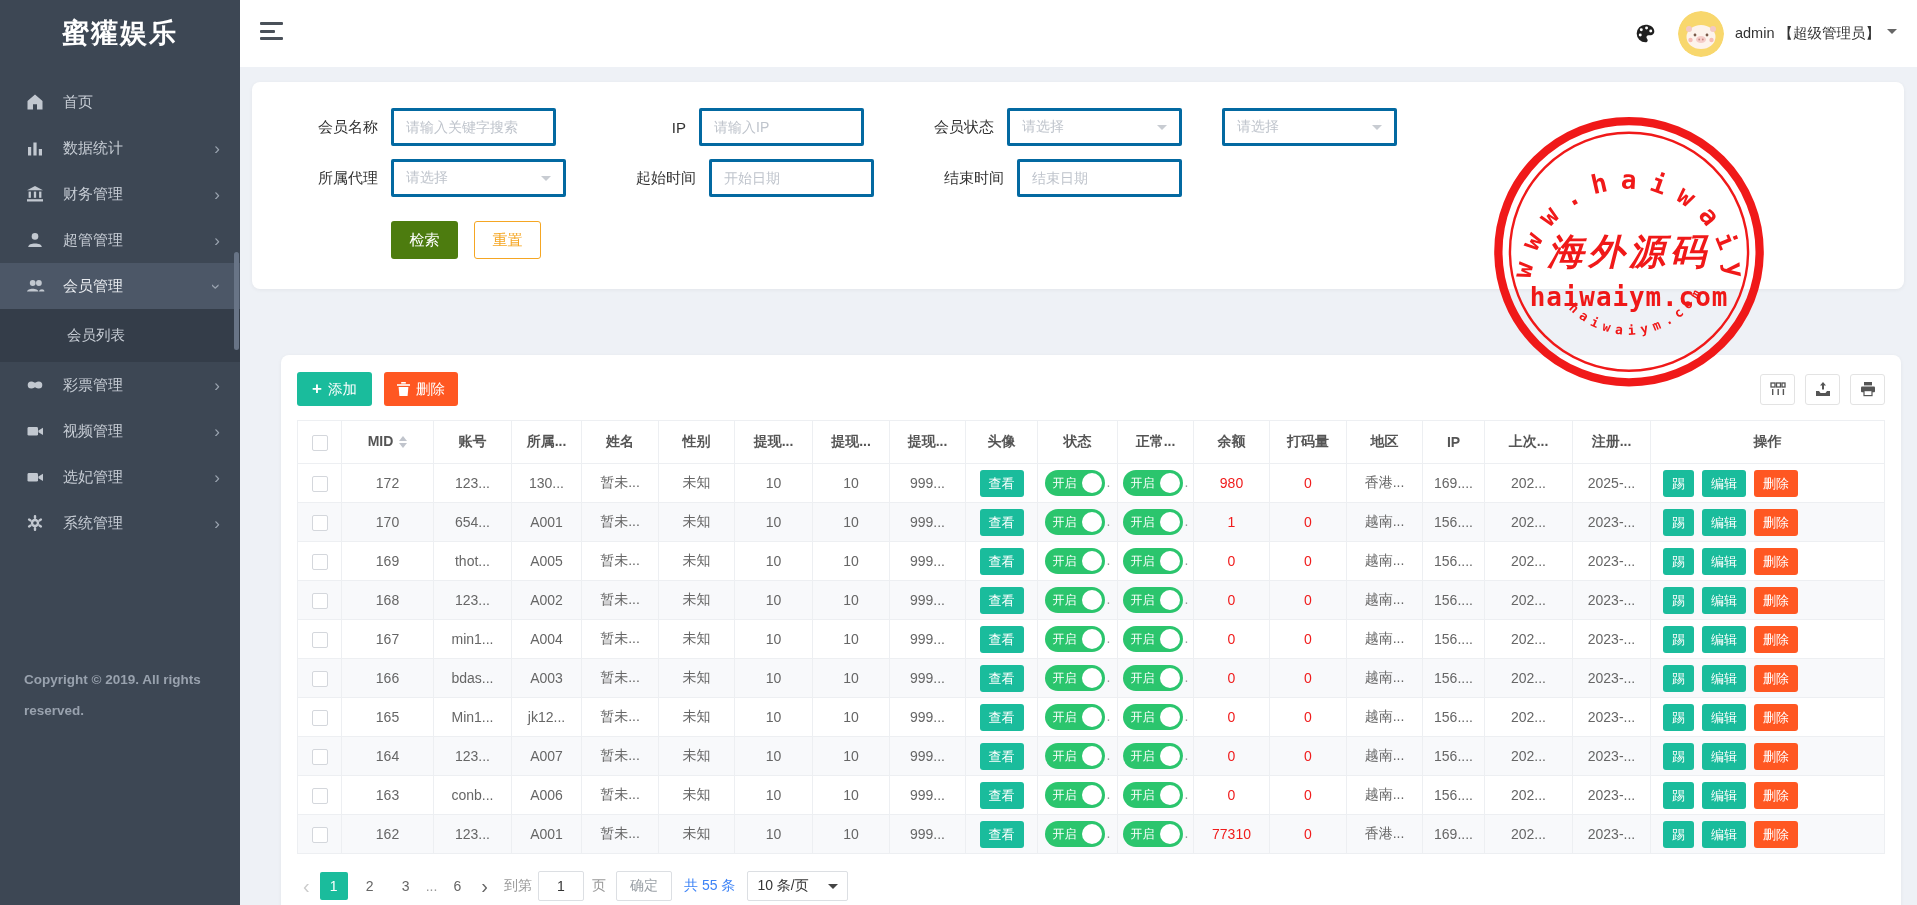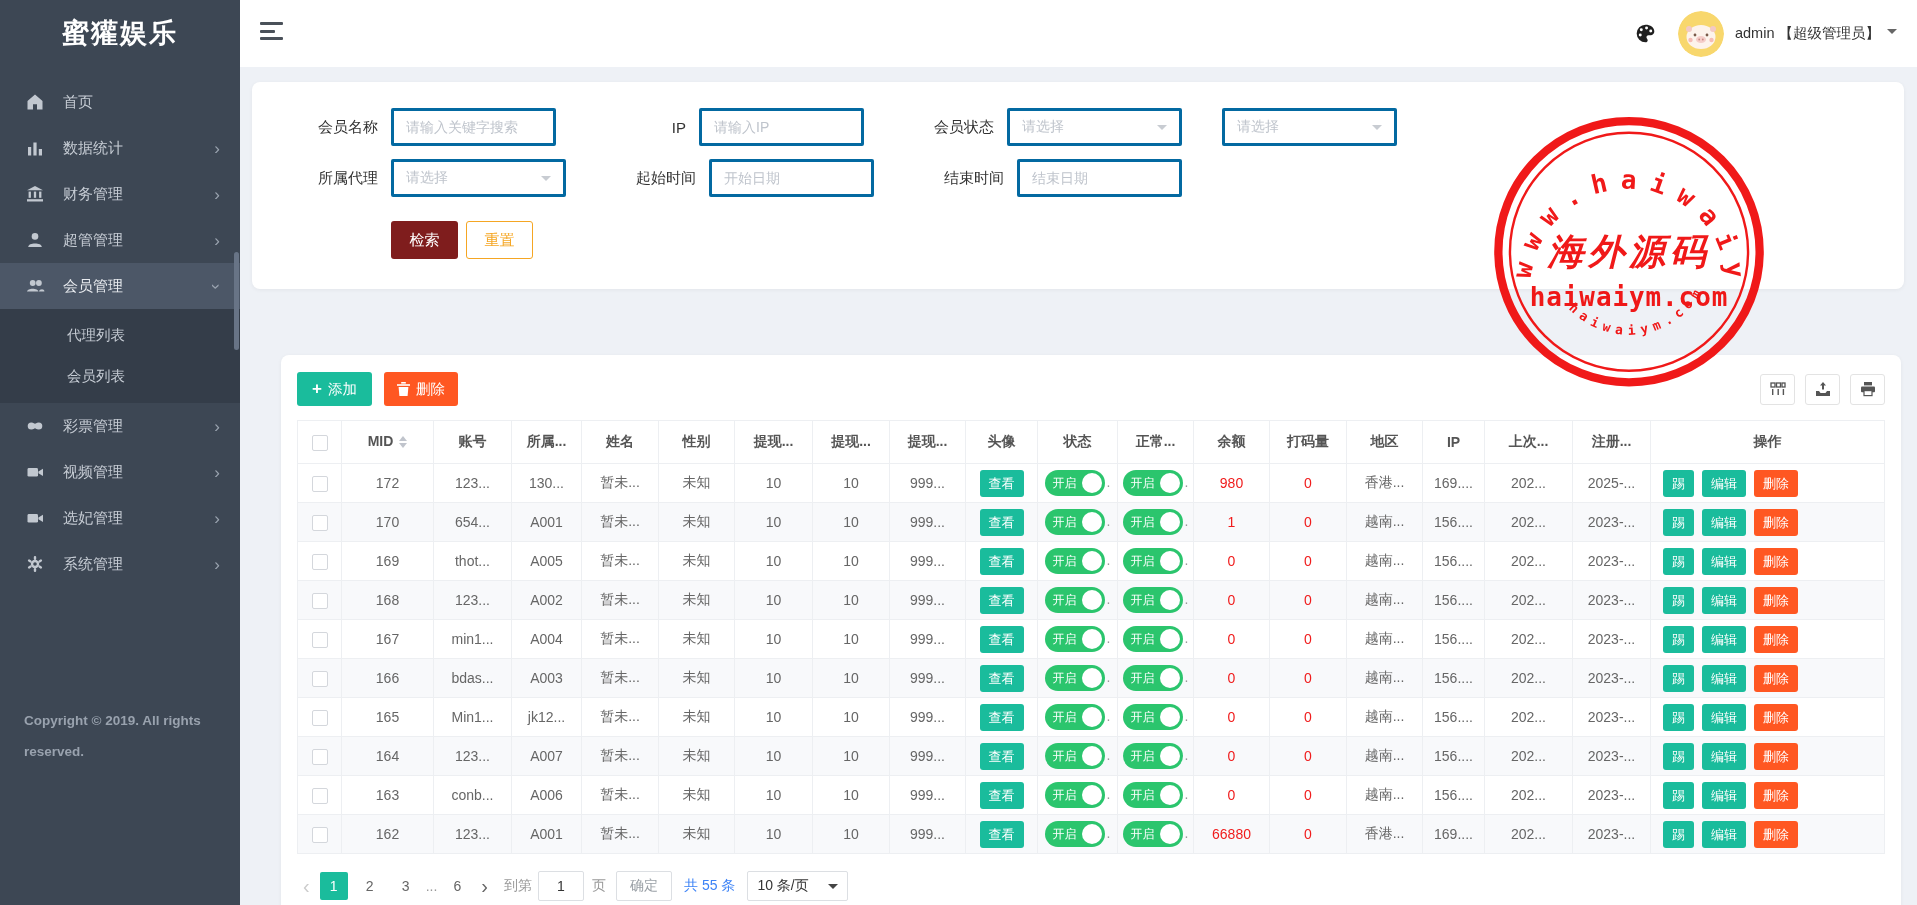--- a/index.html
+++ b/index.html
@@ -43,22 +43,22 @@
   .flabel { width:90px; text-align:right; font-size:15px; color:#333; margin-right:13px; flex-shrink:0; white-space:nowrap; }
   .fcontrol { height:38px; border:3px solid #0369a1; border-radius:2px; background:#fff; font-size:14px; }
   input.fcontrol { padding:0 12px; color:#333; width:165px; outline:none; }
   input.fcontrol::placeholder { color:#bfc4cc; }
   .fselect { width:175px; display:flex; align-items:center; justify-content:space-between; padding:0 12px; cursor:pointer; }
   .fselect .sel-ph { color:#bfc4cc; }
   .sel-caret { width:0; height:0; border:5.5px solid transparent; border-top-color:#c8ccd2; margin-top:5px; }
   .gap { width:40px; flex-shrink:0; }
   .btn-row { margin-top:24px; padding-left:103px; display:flex; }
   .btn { height:38px; border-radius:3px; font-size:15px; cursor:pointer; border:none; font-family:inherit; }
-  .btn-search { width:67px; background:#7f1d1d; color:#fff; }
-  .btn-reset { width:67px; background:#fff; color:#f5a623; border:1px solid #f5a623; margin-left:8px; }
+  .btn-search { width:67px; background:#4d7c0f; color:#fff; }
+  .btn-reset { width:67px; background:#fff; color:#f5a623; border:1px solid #f5a623; margin-left:16px; }
 
   
   .table-card { margin:66px 3px 0 29px; padding-bottom:4px; }
   .tc-toolbar { display:flex; align-items:center; padding:17px 16px 14px 16px; }
   .btn-add { height:34px; padding:0 15px; background:#1abc9c; color:#fff; border:none; border-radius:3px; font-size:14.5px; cursor:pointer; display:flex; align-items:center; font-family:inherit; }
   .btn-add .plus { font-size:17px; margin-right:6px; font-weight:bold; }
   .btn-delete { height:34px; padding:0 13px; background:#ff5722; color:#fff; border:none; border-radius:3px; font-size:14.5px; cursor:pointer; display:flex; align-items:center; margin-left:12px; font-family:inherit; }
   .btn-delete svg { margin-right:6px; }
   .tool-icons { margin-left:auto; display:flex; gap:10px; }
   .icon-btn { width:35px; height:31px; border:1px solid #e3e3e3; border-radius:3px; background:#fff; display:flex; align-items:center; justify-content:center; color:#555; cursor:pointer; }
@@ -154,21 +154,20 @@
             <circle cx="6.7" cy="6" r="2.9"></circle>
             <circle cx="12.9" cy="6" r="2.9"></circle>
             <path d="M1 14.6 c0-3.9 11.4-3.9 11.4 0 z"></path>
             <path d="M13 14.6 c.4-3 5.4-3.4 5.4 0 z"></path>
           </svg>
         </span>
       <span class="mi-label">会员管理</span>
       <span class="arrow down">›</span>
     </div>
     <div class="submenu">
-      <div class="sub-item">代理列表</div>
       <div class="sub-item">会员列表</div>
     </div>
     <div class="menu-item">
       <span class="mi-icon">
           <svg width="18" height="18" viewBox="0 0 18 18" fill="currentColor">
             <rect x="5" y="6.6" width="8" height="4.8"></rect>
             <circle cx="5.3" cy="9" r="3.6"></circle>
             <circle cx="12.7" cy="9" r="3.6"></circle>
           </svg>
         </span>
@@ -702,21 +701,21 @@
     <td>999...</td>
     <td><span class="mini-btn teal">查看</span></td>
     <td><span class="toggle">
                   <span class="tg-label">开启</span>
                   <span class="tg-knob"></span>
                 </span><span class="after-dot">.</span></td>
     <td><span class="toggle">
                   <span class="tg-label">开启</span>
                   <span class="tg-knob"></span>
                 </span><span class="after-dot">.</span></td>
-    <td class="red">66880</td>
+    <td class="red">77310</td>
     <td class="red">0</td>
     <td>香港...</td>
     <td>169....</td>
     <td>202...</td>
     <td>2023-...</td>
     <td>
                 <span class="ops">
                   <span class="mini-btn teal">踢</span>
                   <span class="mini-btn teal">编辑</span>
                   <span class="mini-btn orange">删除</span>

